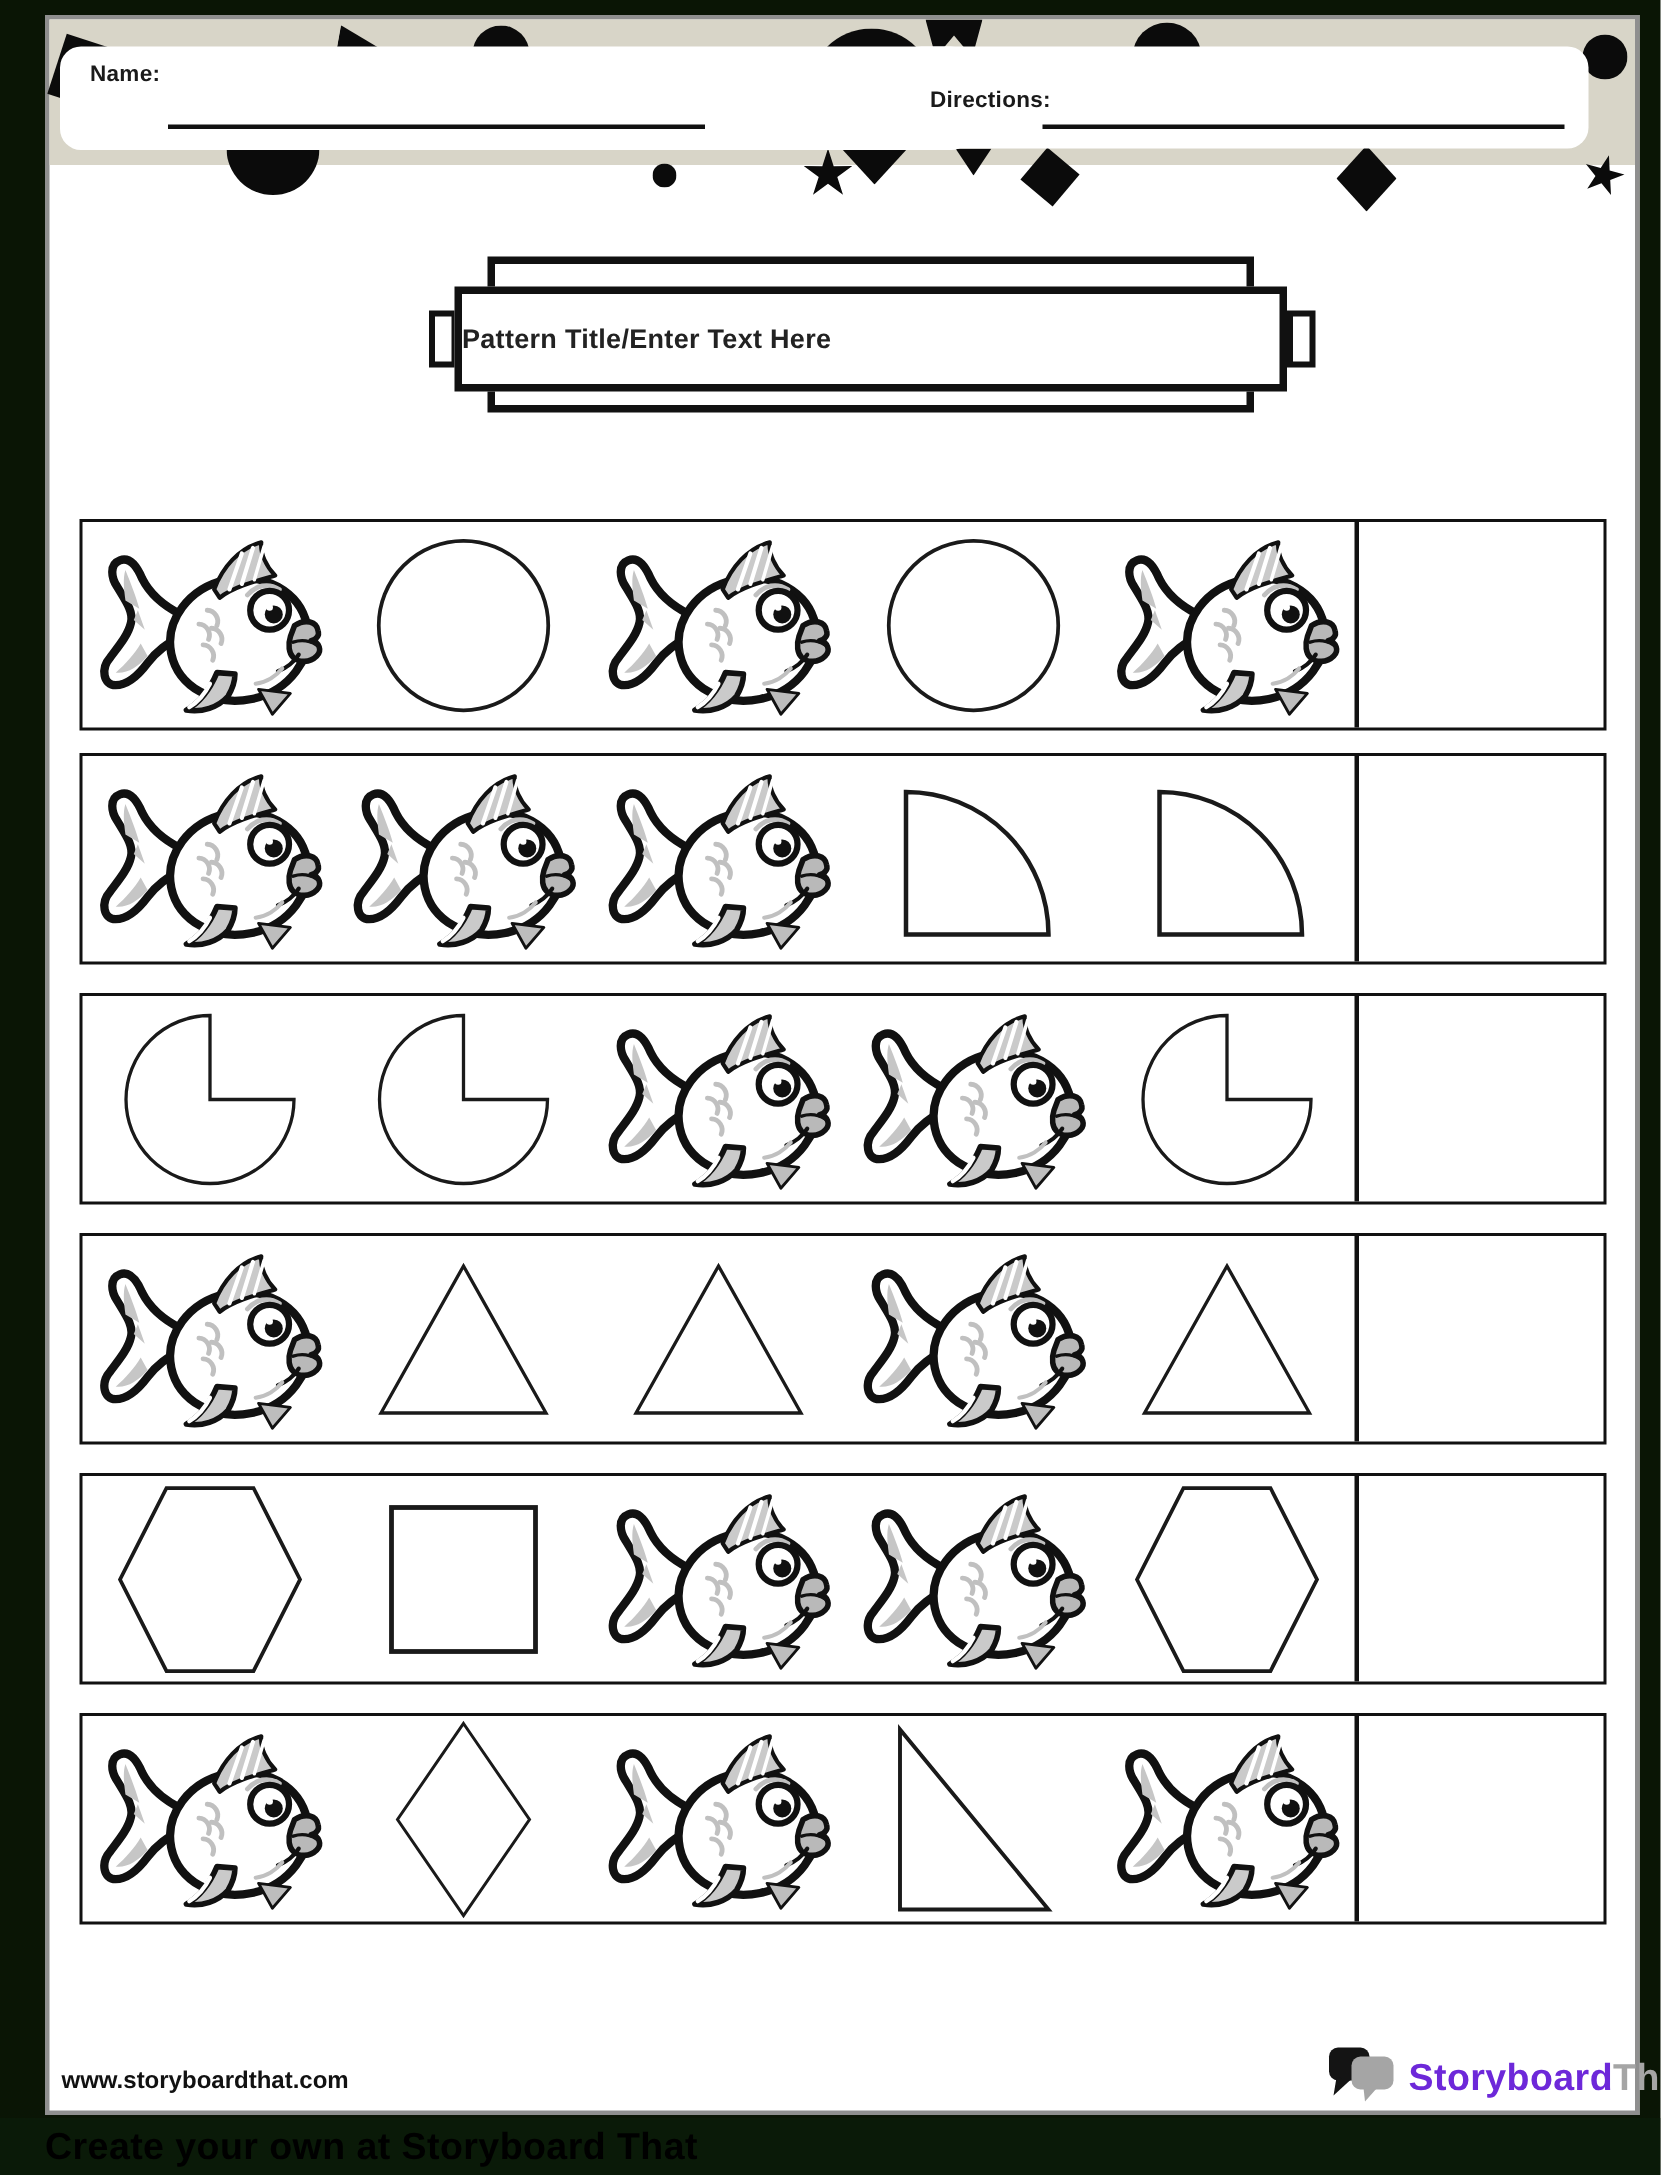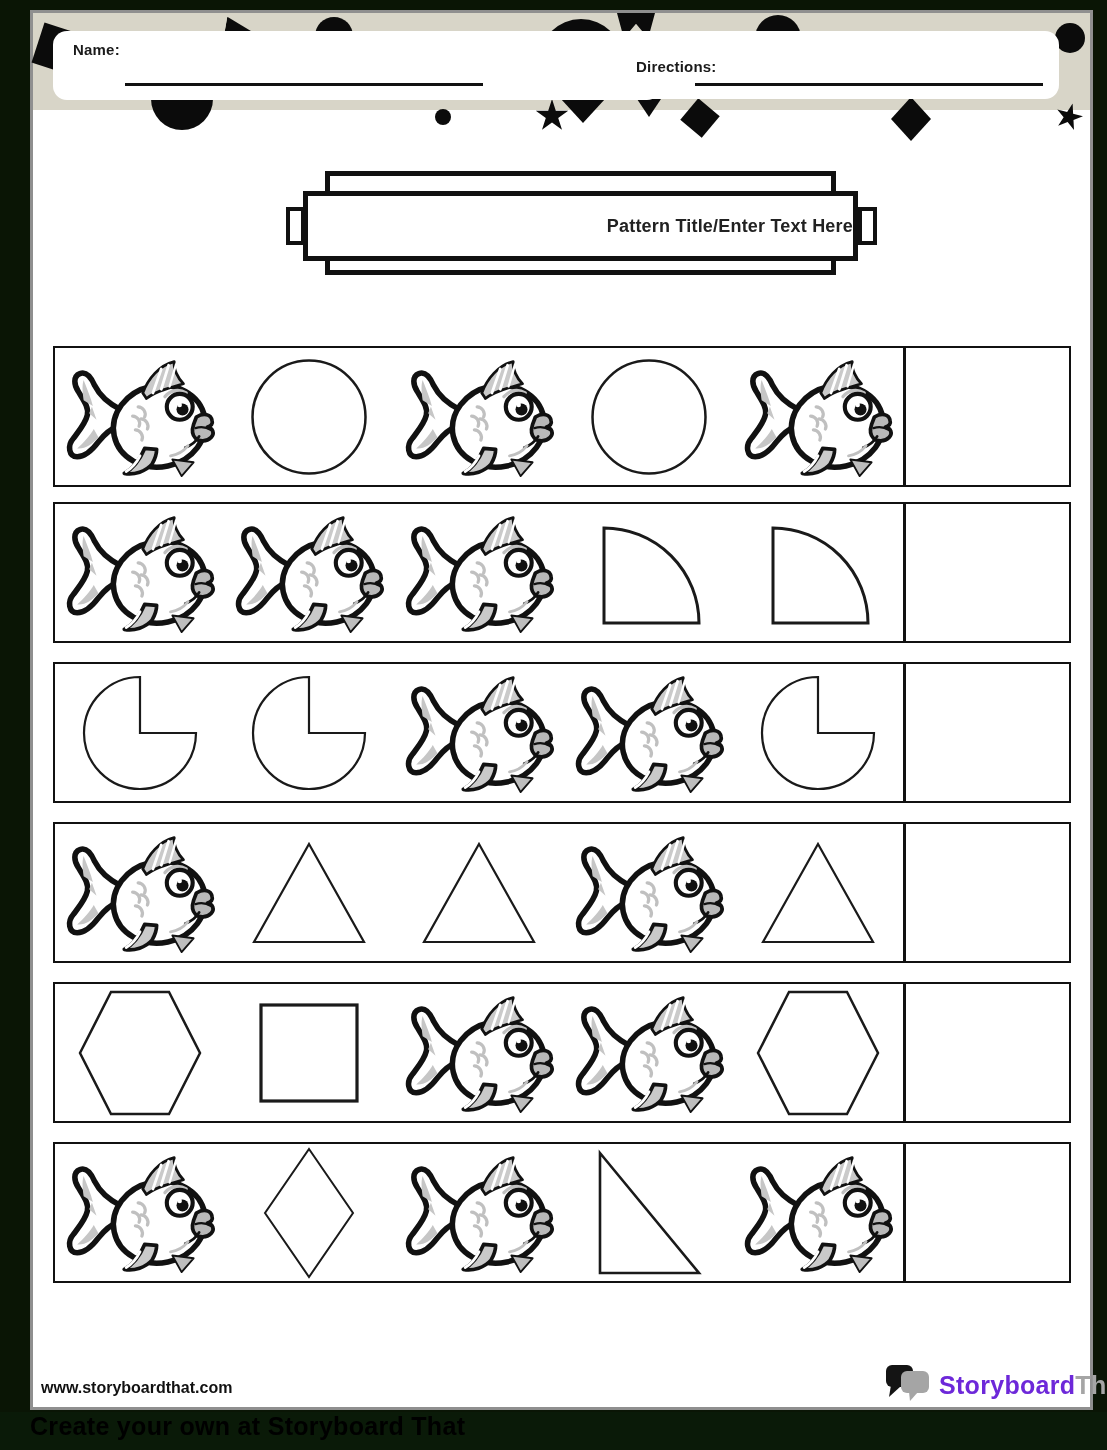--- a/index.html
+++ b/index.html
@@ -14,46 +14,46 @@
   }
   
   .band{
     position:absolute;left:0;top:0;width:100%;height:97px;
     background:#d8d5c8;
   }
   .confetti{position:absolute;pointer-events:none;}
   .hdr-box{
     position:absolute;background:#ffffff;border-radius:14px;z-index:5;
   }
-  .name-box{left:20px;top:18px;width:608px;height:69px;}
+  .name-box{left:7px;top:18px;width:608px;height:69px;}
   .dir-box{left:567px;top:18px;width:459px;height:68px;}
   .hdr-label{
     position:absolute;font-weight:bold;font-size:15px;color:#1a1a1a;
     letter-spacing:0.2px;
   }
   .name-label{left:20px;top:10px;}
-  .dir-label{left:36px;top:27px;}
+  .dir-label{left:20px;top:27px;}
   .hdr-line{position:absolute;height:3px;background:#111;}
   .name-line{left:72px;top:52px;width:358px;}
   .dir-line{left:95px;top:52px;width:348px;}
   
   .banner-back{
     position:absolute;left:292px;top:158px;width:511px;height:104px;
     border:5px solid #111;background:#fff;box-sizing:border-box;z-index:2;
   }
   .banner-tab{
     position:absolute;width:19px;height:38px;border:4px solid #111;
     background:#fff;box-sizing:border-box;top:194px;z-index:2;
   }
   .tab-left{left:253px;}
   .tab-right{left:825px;}
   .banner-main{
     position:absolute;left:270px;top:178px;width:555px;height:70px;
     border:5px solid #111;background:#fff;box-sizing:border-box;z-index:3;
-    display:flex;align-items:center;justify-content:flex-end;
+    display:flex;align-items:center;justify-content:flex-start;
   }
   .banner-title{
     font-weight:bold;font-size:18px;color:#222;letter-spacing:0.2px;
   }
   
   .p-row{
     position:absolute;left:20px;width:1018px;height:141px;
     border:2px solid #111;box-sizing:border-box;display:flex;background:#fff;
   }
   .p-cells{width:848px;display:flex;}
@@ -64,21 +64,21 @@
     position:absolute;left:8px;top:1366px;font-weight:bold;font-size:16px;color:#111;
   }
   .logo{
     position:absolute;left:852px;top:1350px;display:flex;align-items:center;gap:8px;
   }
   .logo-text{font-size:25px;font-weight:bold;letter-spacing:0.3px;}
   .logo-text .p1{color:#6d28d9;}
   .logo-text .p2{color:#a5a5a5;}
   .bottom-bar{
     position:absolute;left:0;top:1412px;width:1107px;height:38px;
-    background:#0a1a08;display:flex;align-items:flex-start;
+    background:#0a1a08;display:flex;align-items:center;
   }
   .bottom-bar span{
     margin-left:30px;color:#000;font-weight:900;font-size:25px;letter-spacing:0.3px;
   }
 </style>
 </head>
 <body style="background: rgb(10, 21, 5);">
 
 <div class="page">
 

